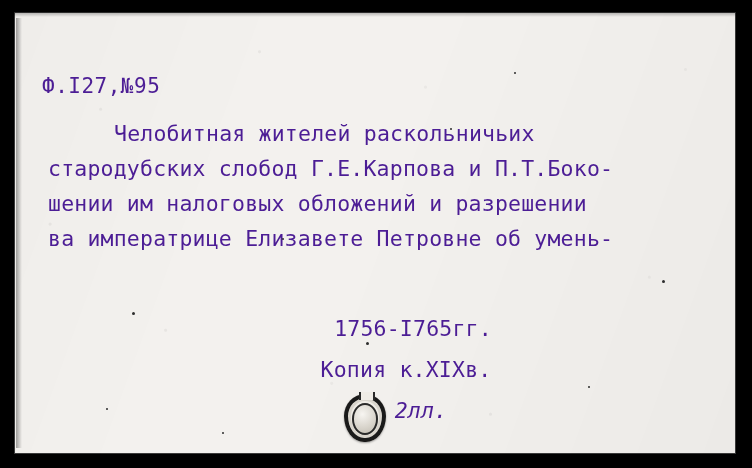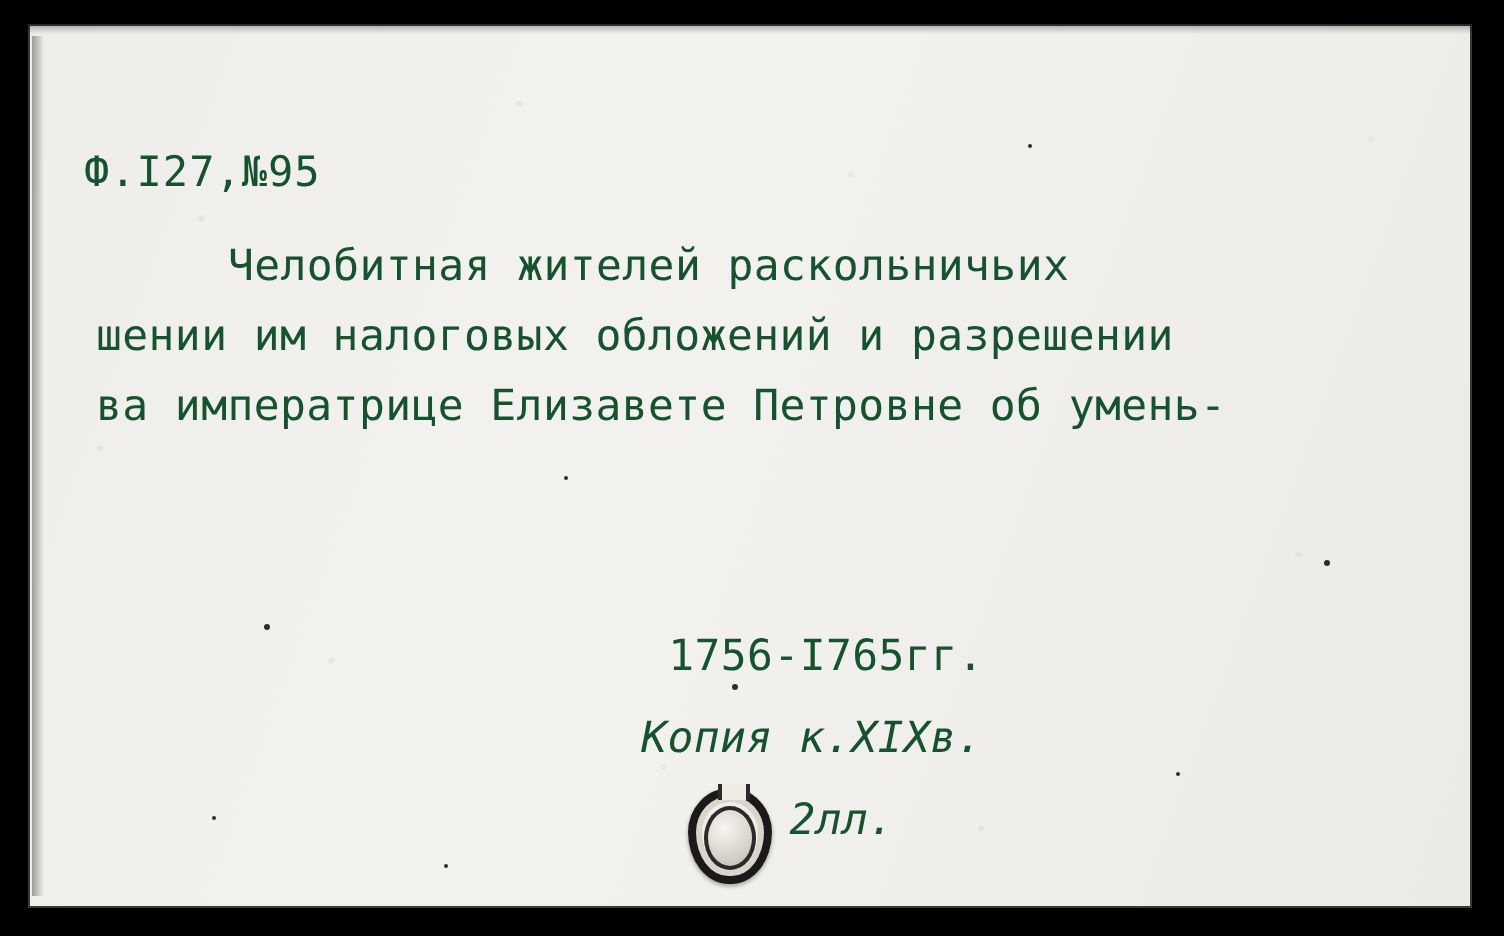--- a/index.html
+++ b/index.html
@@ -68,21 +68,21 @@
     height: 5px;
     background: linear-gradient(to bottom, rgba(0,0,0,0.3), rgba(0,0,0,0));
     pointer-events: none;
   }
   .typed {
     position: absolute;
     left: 0;
     top: 0;
     width: 722px;
     height: 442px;
-    color: #14532d;
+    color: #4c1d95;
   }
   .shelfmark {
     position: absolute;
     left: 28px;
     top: 62px;
     font-size: 21px;
     letter-spacing: 0.5px;
     white-space: nowrap;
   }
   .body-block {
@@ -110,21 +110,21 @@
     width: 680px;
     font-size: 21.5px;
     line-height: 41px;
     letter-spacing: 0.2px;
     text-align: center;
   }
   .tail-block .line {
     white-space: nowrap;
   }
   .tail-block .l1 { padding-left: 62px; }
-  .tail-block .l2 { padding-left: 48px; font-style: italic; }
+  .tail-block .l2 { padding-left: 48px; }
   .tail-block .l3 { padding-left: 78px; font-style: italic; }
 
   
   .grommet {
     position: absolute;
     left: 330px;
     top: 382px;
     width: 42px;
     height: 48px;
   }
@@ -175,20 +175,21 @@
   <div class="card">
     <div class="paper-noise"></div>
     <div class="edge-smudge-left"></div>
     <div class="edge-smudge-top"></div>
 
     <div class="typed">
       <div class="shelfmark">Ф.I27,№95</div>
 
       <div class="body-block">
         <div class="line indent">Челобитная жителей раскольничьих</div>
+        <div class="line hang">стародубских слобод Г.Е.Карпова и П.Т.Боко-</div>
         <div class="line hang">шении им налоговых обложений и разрешении</div>
         <div class="line hang">ва императрице Елизавете Петровне об умень-</div>
       </div>
 
       <div class="tail-block">
         <div class="line l1">1756-I765гг.</div>
         <div class="line l2">Копия к.XIXв.</div>
         <div class="line l3">2лл.</div>
       </div>
     </div>

